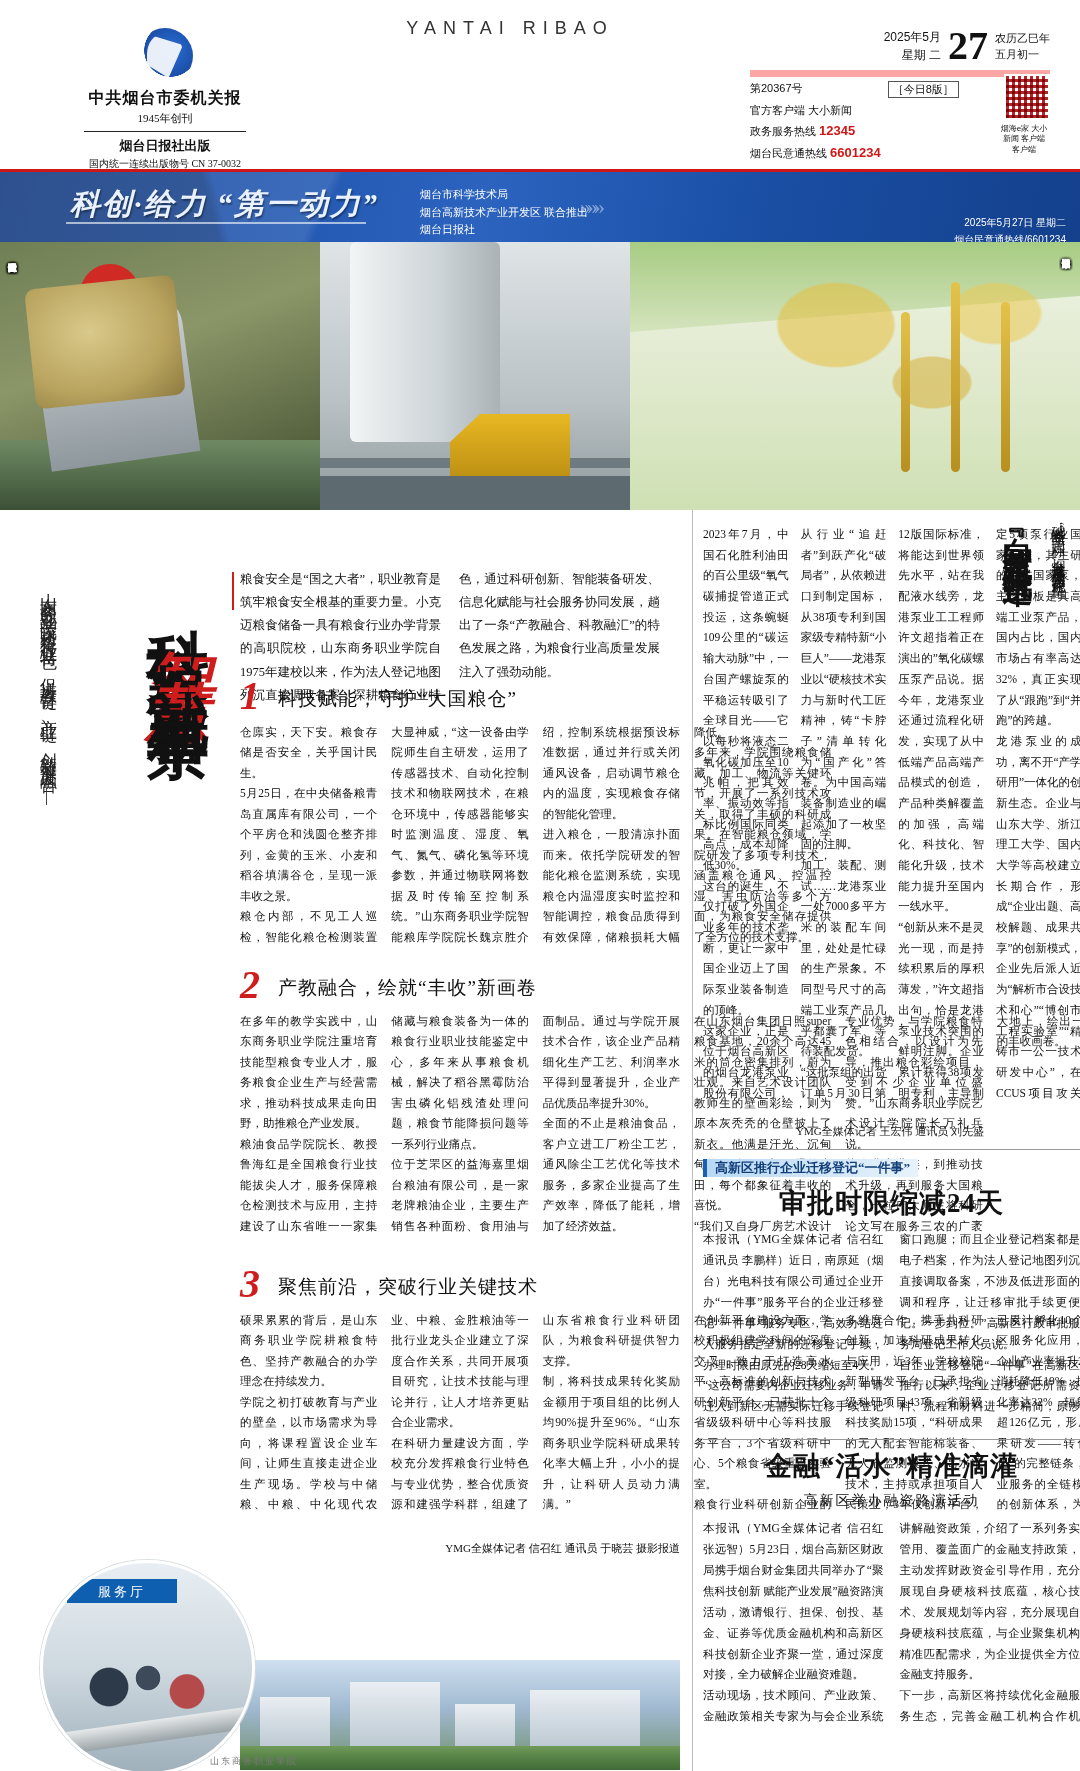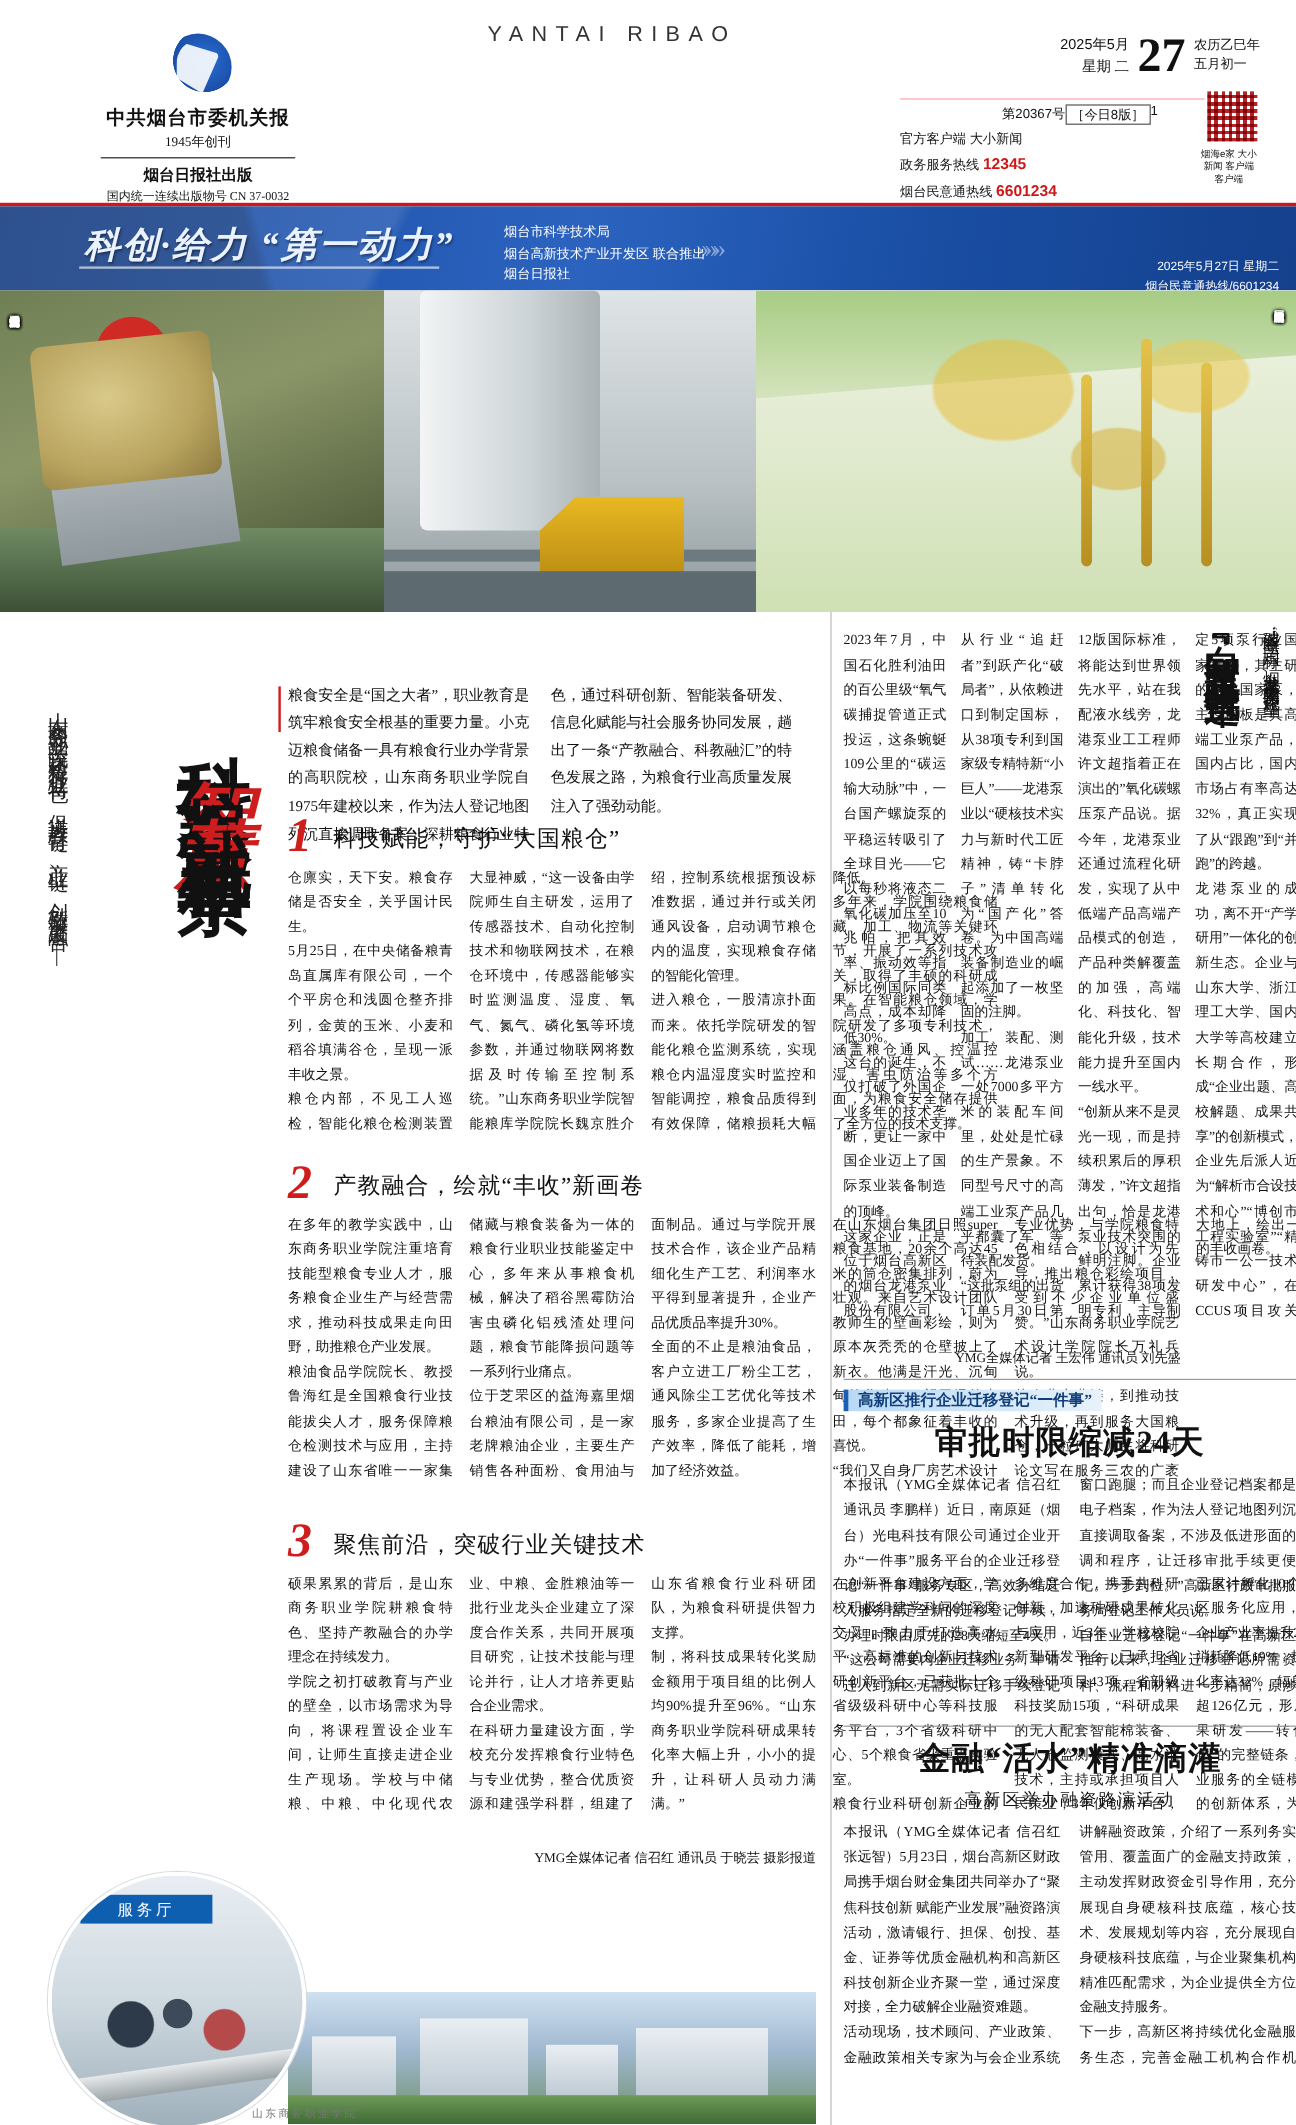--- a/index.html
+++ b/index.html
@@ -89,24 +89,24 @@
     font-size: 12px;
   }
   .mh-date .dl { text-align: right; line-height: 1.5; }
   .mh-date .big {
     font-size: 40px; font-weight: bold; line-height: 1;
     padding: 0 6px;
     font-family: "Liberation Serif", serif;
   }
   .mh-date .dr { text-align: left; line-height: 1.5; font-size: 11px; }
   .mh-issue {
-    border-top: 1px solid #fca5a5;
-    margin-top: 16px; padding-top: 4px;
+    border-top: 7px solid #fca5a5;
+    margin-top: 4px; padding-top: 4px;
     font-size: 11px;
-    display: flex; justify-content: center;
+    display: flex; justify-content: space-between;
   }
   .mh-issue .box { border: 1px solid #555; padding: 0 4px; }
   .mh-hot { font-size: 11px; line-height: 1.7; margin-top: 3px; }
   .mh-hot .num { color: #d01717; font-weight: bold; font-size: 13px; }
   .qr {
     position: absolute; right: 0; top: 48px;
     width: 46px; height: 46px;
     background:
       repeating-linear-gradient(0deg,#b4252a 0 3px,#fff 3px 6px),
       repeating-linear-gradient(90deg,#b4252a 0 3px,#fff 3px 6px);

